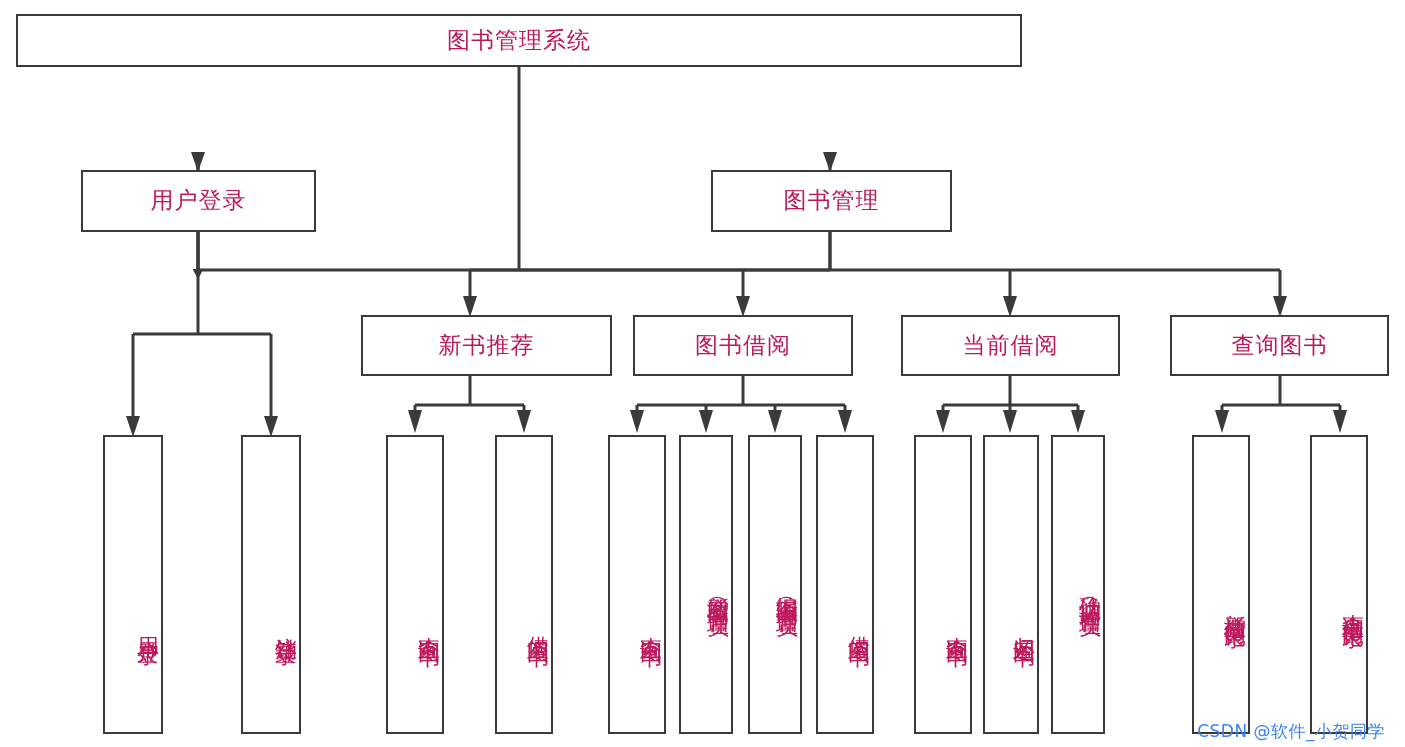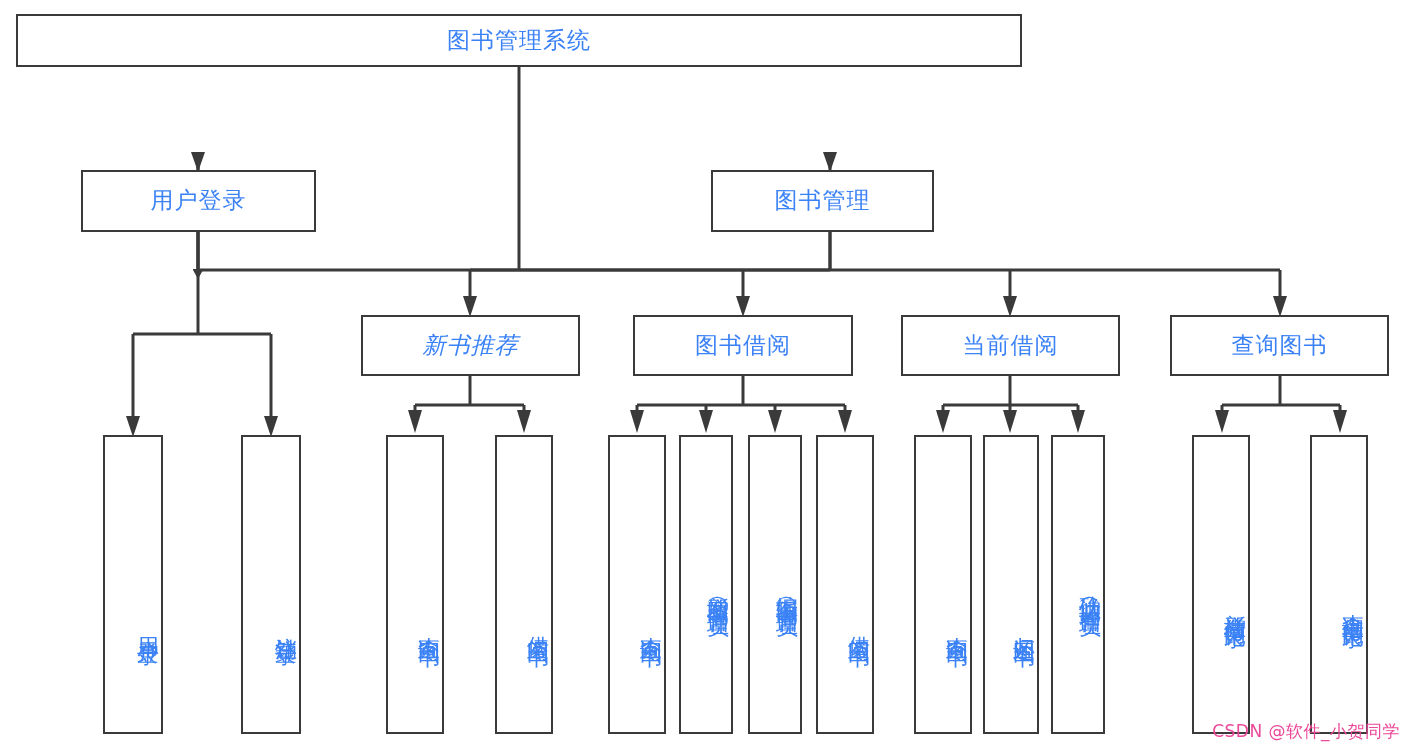--- a/index.html
+++ b/index.html
@@ -26,21 +26,21 @@
     pointer-events: none;
   }
   .node {
     position: absolute;
     box-sizing: border-box;
     border: 2.5px solid #3a3a3a;
     background: #ffffff;
     display: flex;
     align-items: center;
     justify-content: center;
-    color: #3b82f6;
+    color: #be185d;
     line-height: 1.18;
   }
   .node.horiz {
     font-size: 23px;
     letter-spacing: 1px;
   }
   .node.vert {
     writing-mode: vertical-rl;
     text-orientation: upright;
     font-size: 22px;
@@ -53,24 +53,24 @@
   .node.vert.pad-top {
     padding-top: 14px;
   }
   .node.vert > span {
     writing-mode: vertical-rl;
     text-orientation: upright;
     display: block;
   }
   #watermark {
     position: absolute;
-    right: 5px;
+    right: 20px;
     bottom: 4px;
     font-size: 17px;
-    color: #ec4899;
+    color: #3b82f6;
     letter-spacing: 0.5px;
     white-space: nowrap;
   }
 </style>
 </head>
 <body>
 
 <div id="canvas">
 
   <svg id="wires" viewBox="0 0 1405 747">
@@ -174,25 +174,25 @@
     </g>
   </svg>
 
   <div class="node horiz" style="left:16px; top:14px; width:1006px; height:53px;">
     <span>图书管理系统</span>
   </div>
 
   <div class="node horiz" style="left:81px; top:170px; width:235px; height:62px;">
     <span>用户登录</span>
   </div>
-  <div class="node horiz" style="left:711px; top:170px; width:223px; height:62px;">
+  <div class="node horiz" style="left:711px; top:170px; width:241px; height:62px;">
     <span>图书管理</span>
   </div>
 
-  <div class="node horiz" style="left:361px; top:315px; width:219px; height:61px;font-style:italic;">
+  <div class="node horiz" style="left:361px; top:315px; width:251px; height:61px;">
     <span>新书推荐</span>
   </div>
   <div class="node horiz" style="left:901px; top:315px; width:219px; height:61px;">
     <span>当前借阅</span>
   </div>
   <div class="node horiz" style="left:633px; top:315px; width:220px; height:61px;">
     <span>图书借阅</span>
   </div>
   <div class="node horiz" style="left:1170px; top:315px; width:219px; height:61px;">
     <span>查询图书</span>

